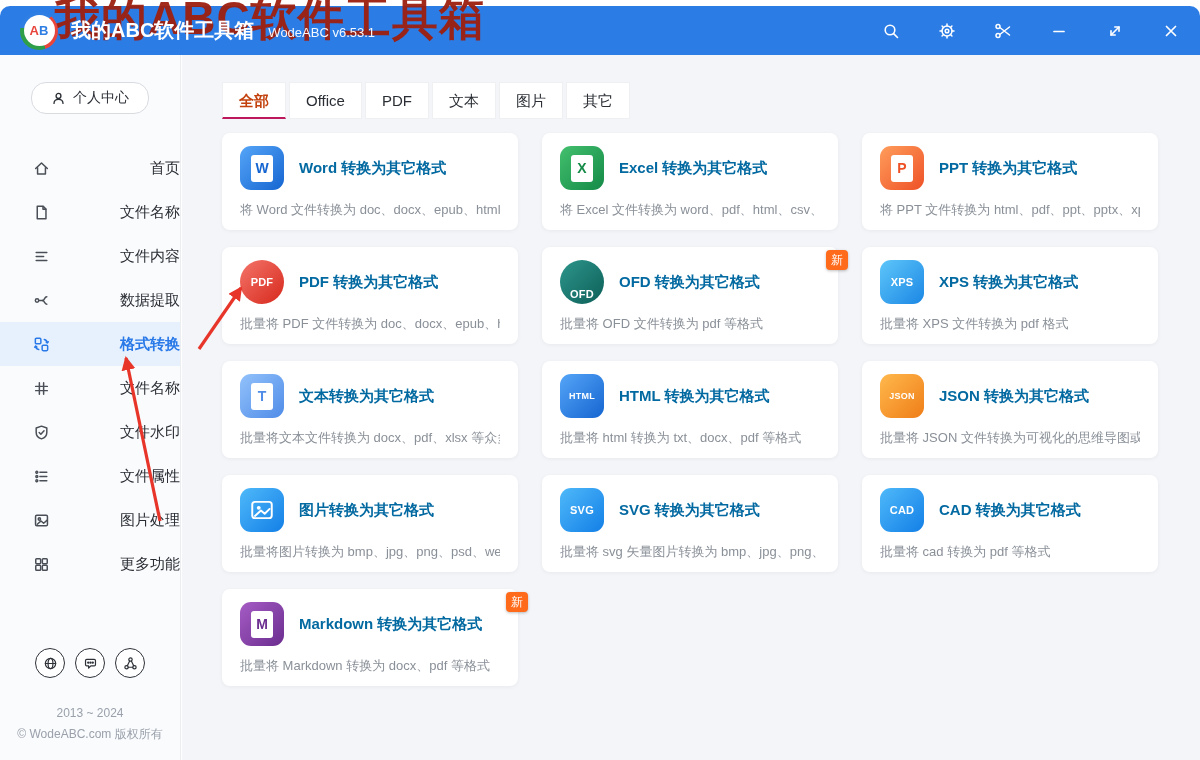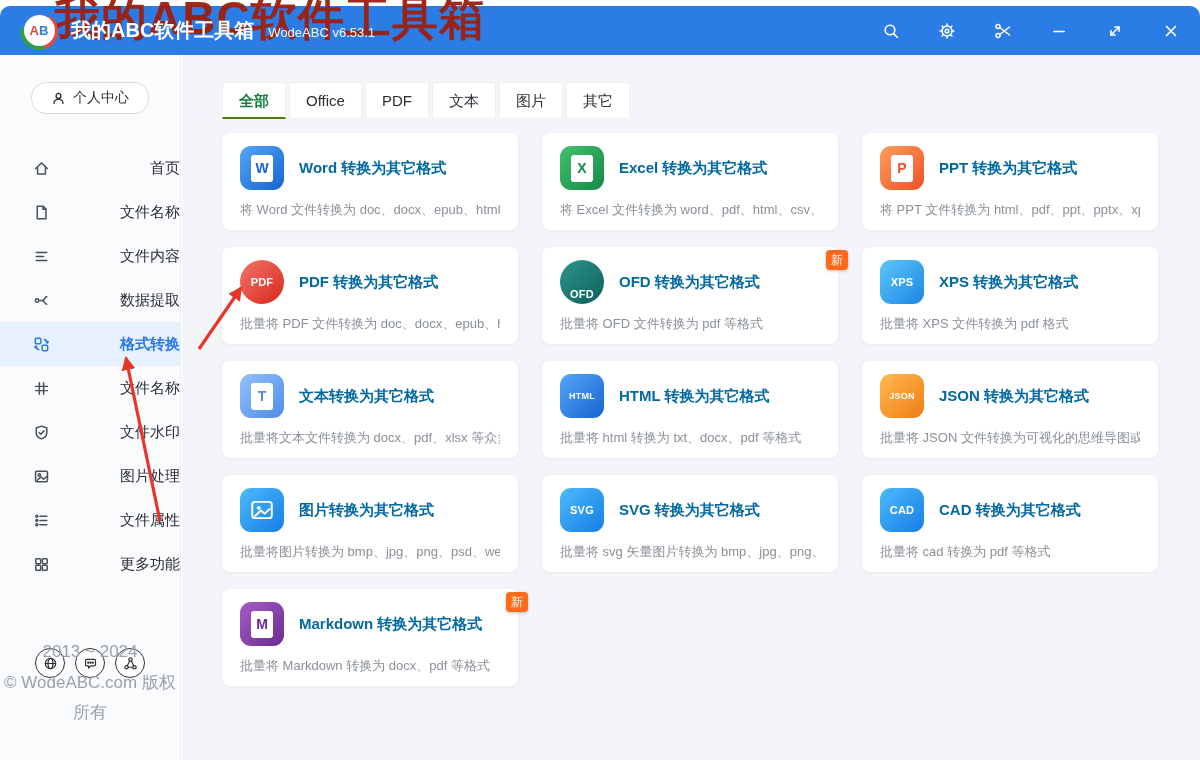--- a/index.html
+++ b/index.html
@@ -32,27 +32,27 @@
   .nav{margin-top:32px;}
   .nav-item{height:44px;display:flex;align-items:center;padding-left:33px;gap:12px;font-size:15px;color:#2a2e34;cursor:pointer;justify-content:space-between;}
   .nav-icon{width:17px;height:17px;color:#4a4f57;flex:none;}
   .nav-icon svg{width:17px;height:17px;display:block;}
   .nav-item.active{background:#e7f1fd;color:#2979e8;font-weight:700;}
   .nav-item.active .nav-icon{color:#2979e8;}
   .quick{position:absolute;bottom:82px;left:0;width:100%;display:flex;justify-content:center;gap:10px;}
   .circle-btn{width:30px;height:30px;border:1.6px solid #2e3238;border-radius:50%;background:#fff;color:#2e3238;
     display:flex;align-items:center;justify-content:center;cursor:pointer;box-sizing:border-box;}
   .circle-btn svg{width:15px;height:15px;display:block;}
-  .side-footer{position:absolute;bottom:31px;width:100%;text-align:center;font-size:17px;color:#9aa1ab;line-height:1.8;}
+  .side-footer{position:absolute;bottom:14px;width:100%;text-align:center;font-size:12px;color:#9aa1ab;line-height:1.8;}
 
   
   .main{position:absolute;left:182px;top:55px;right:0;bottom:0;background:#f3f5f8;padding:27px 0 0 40px;box-sizing:border-box;overflow:hidden;}
   .tabs{display:flex;gap:3px;}
   .tab{background:#fff;border:1px solid #eef0f2;height:37px;line-height:35px;padding:0 16px;font-size:15px;color:#2a2e34;cursor:pointer;box-sizing:border-box;}
-  .tab.active{color:#15803d;font-weight:700;border-bottom:2px solid #4d7c0f;}
+  .tab.active{color:#c2410c;font-weight:700;border-bottom:2px solid #be185d;}
   .grid{display:grid;grid-template-columns:repeat(3,296px);column-gap:24px;row-gap:17px;margin-top:14px;}
   .card{position:relative;width:296px;height:97px;background:#fff;border-radius:8px;padding:13px 18px;box-sizing:border-box;
     box-shadow:0 1px 4px rgba(0,0,0,.05);cursor:pointer;}
   .card-head{display:flex;align-items:center;gap:15px;}
   .card-icon{width:44px;height:44px;border-radius:11px;flex:none;display:flex;align-items:center;justify-content:center;}
   .card-icon.circle{border-radius:50%;}
   .card-icon svg{width:26px;height:26px;display:block;}
   .doc-page{width:22px;height:27px;background:#fff;border-radius:3px;display:flex;align-items:center;justify-content:center;font-weight:800;font-size:14px;}
   .icon-label{color:#fff;font-weight:800;letter-spacing:.2px;}
   .card-title{font-size:15px;font-weight:700;color:#0369a1;white-space:nowrap;}
@@ -196,37 +196,37 @@
             <svg viewBox="0 0 16 16" stroke="currentColor" fill="none" stroke-width="1.4" stroke-linecap="round" stroke-linejoin="round">
               <path d="M8 2 L13 3.8 V8 C13 11.2 10.8 13.2 8 14 C5.2 13.2 3 11.2 3 8 V3.8 Z"></path>
               <path d="M5.8 8 L7.4 9.6 L10.4 6.4"></path>
             </svg>
           </span>
     <span class="nav-label">文件水印</span>
   </div>
         <div class="nav-item">
     <span class="nav-icon">
             <svg viewBox="0 0 16 16" stroke="currentColor" fill="none" stroke-width="1.4" stroke-linecap="round" stroke-linejoin="round">
-              <rect x="2.4" y="3" width="11.2" height="10" rx="1.2"></rect>
-              <circle cx="6" cy="6.6" r="1.1"></circle>
-              <path d="M4 11.5 L7.6 8.4 L10 10.6 L13.4 7.6"></path>
-            </svg>
-          </span>
-    <span class="nav-label">图片处理</span>
-  </div>
-        <div class="nav-item">
-    <span class="nav-icon">
-            <svg viewBox="0 0 16 16" stroke="currentColor" fill="none" stroke-width="1.4" stroke-linecap="round" stroke-linejoin="round">
               <circle cx="3.6" cy="4" r="0.9"></circle>
               <circle cx="3.6" cy="8" r="0.9"></circle>
               <circle cx="3.6" cy="12" r="0.9"></circle>
               <path d="M6.5 4 H13 M6.5 8 H13 M6.5 12 H13"></path>
             </svg>
           </span>
     <span class="nav-label">文件属性</span>
+  </div>
+        <div class="nav-item">
+    <span class="nav-icon">
+            <svg viewBox="0 0 16 16" stroke="currentColor" fill="none" stroke-width="1.4" stroke-linecap="round" stroke-linejoin="round">
+              <rect x="2.4" y="3" width="11.2" height="10" rx="1.2"></rect>
+              <circle cx="6" cy="6.6" r="1.1"></circle>
+              <path d="M4 11.5 L7.6 8.4 L10 10.6 L13.4 7.6"></path>
+            </svg>
+          </span>
+    <span class="nav-label">图片处理</span>
   </div>
         <div class="nav-item">
     <span class="nav-icon">
             <svg viewBox="0 0 16 16" stroke="currentColor" fill="none" stroke-width="1.4" stroke-linecap="round" stroke-linejoin="round">
               <rect x="2.6" y="2.6" width="4.6" height="4.6" rx="0.8"></rect>
               <rect x="8.8" y="2.6" width="4.6" height="4.6" rx="0.8"></rect>
               <rect x="2.6" y="8.8" width="4.6" height="4.6" rx="0.8"></rect>
               <rect x="8.8" y="8.8" width="4.6" height="4.6" rx="0.8"></rect>
             </svg>
           </span>

